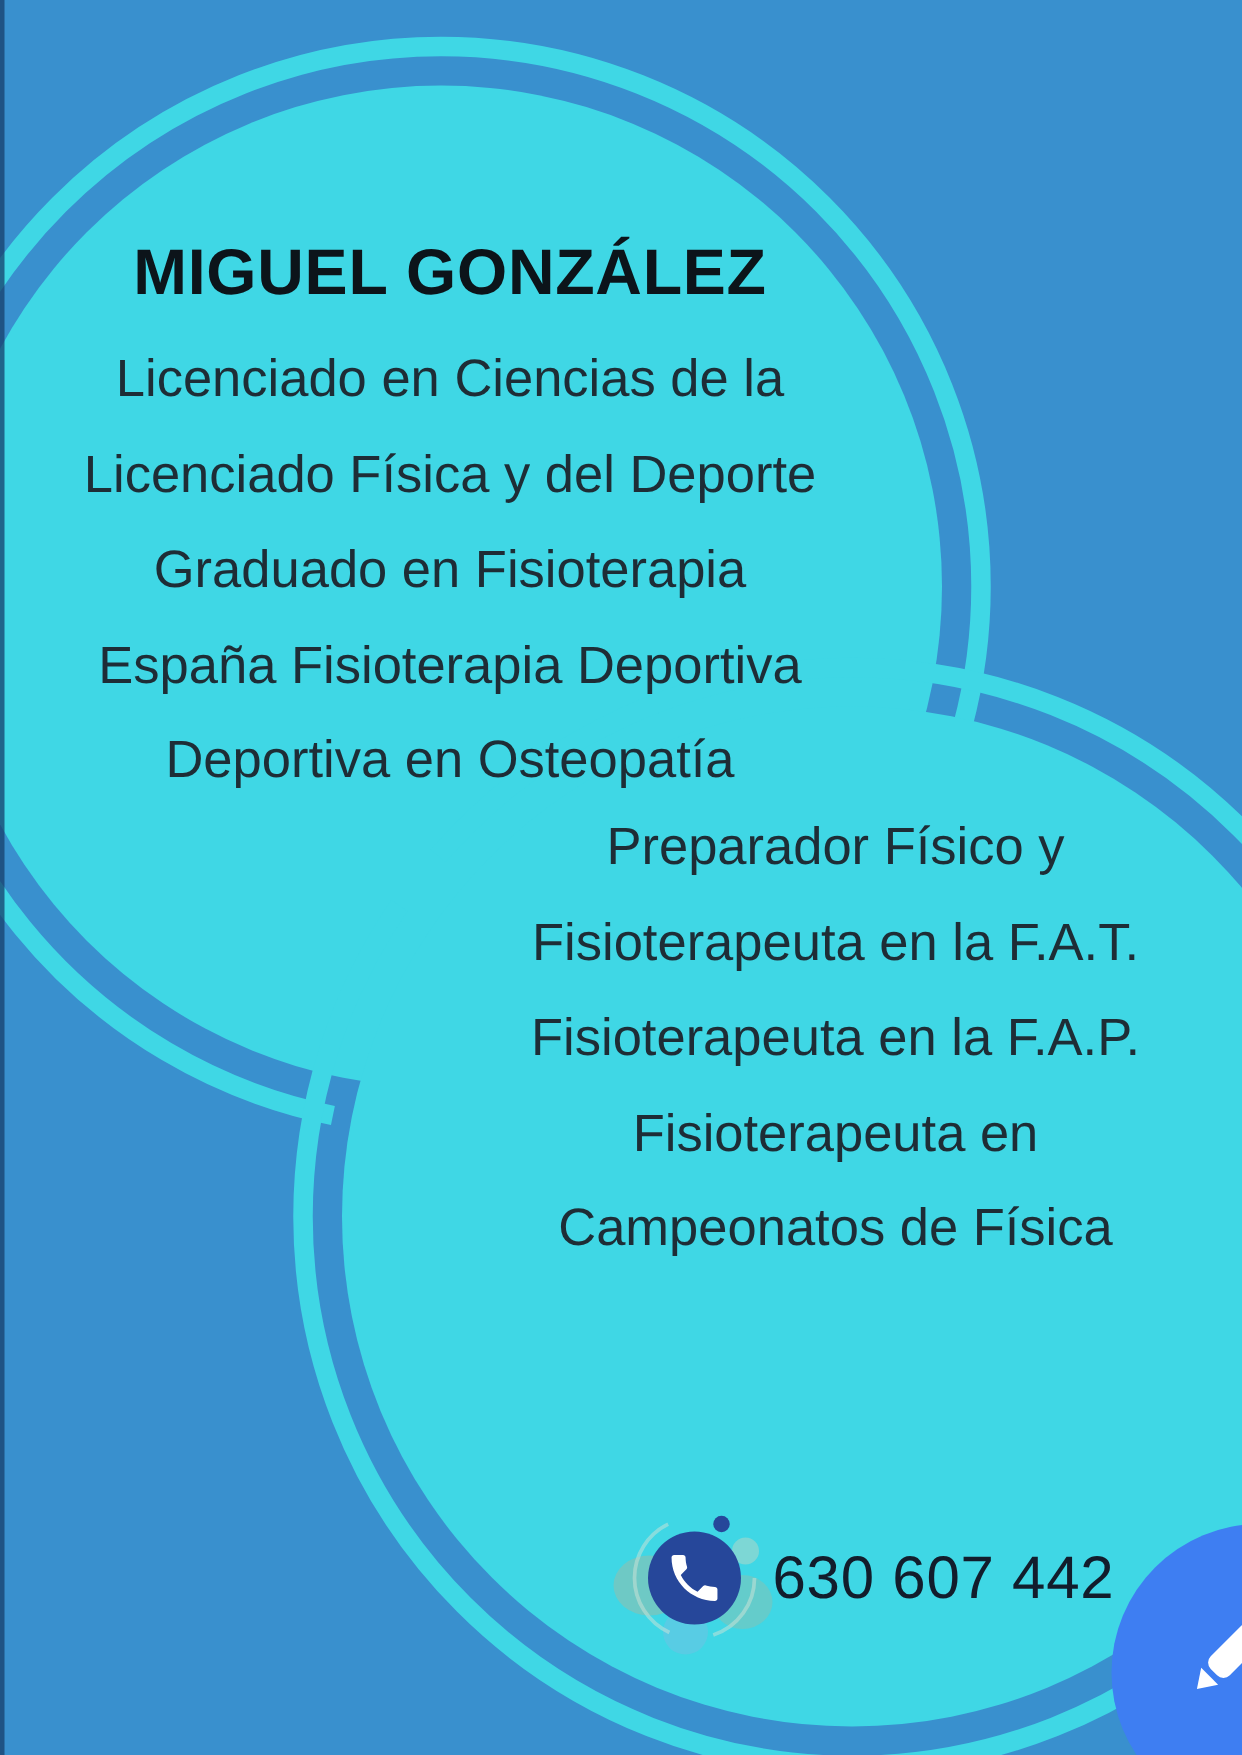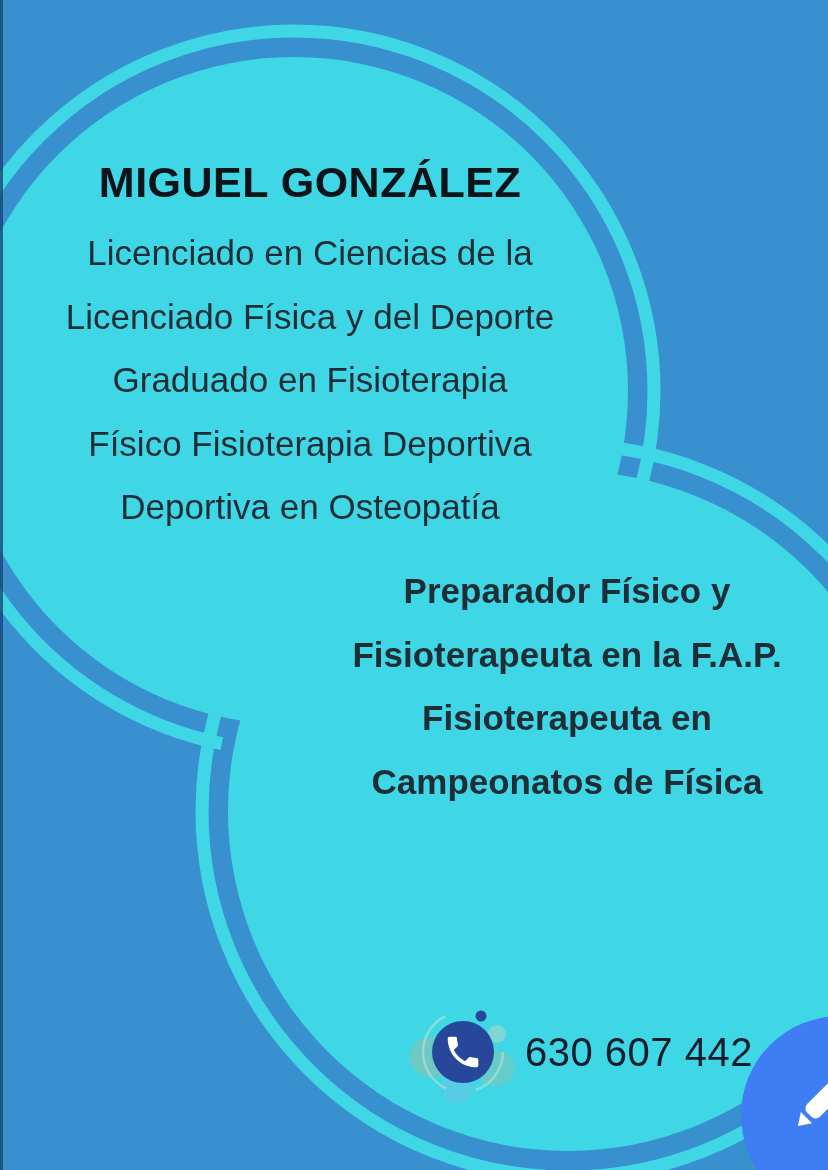--- a/index.html
+++ b/index.html
@@ -14,36 +14,35 @@
     position:relative; width:828px; height:1170px;
     background:var(--bg); overflow:hidden;
   }
   .shapes{position:absolute; inset:0; z-index:0;}
   .top-ring,.bottom-ring{fill:none; stroke:var(--ring); stroke-width:13px;}
   .top-fill,.bottom-fill{fill:var(--circle);}
   .edge-shadow{
     position:absolute; left:0; top:0; width:3px; height:1170px;
     background:#173f6b; opacity:.75; z-index:6;
   }
-  .textlayer{position:absolute; inset:0; z-index:3;margin-left:10px;}
+  .textlayer{position:absolute; inset:0; z-index:3;}
   .name{
     position:absolute; top:158px; left:0; width:600px;
     text-align:center; font-size:43px; font-weight:bold;
     letter-spacing:.5px; color:var(--titleColor);
   }
   .credentials{
     position:absolute; top:221px; left:0; width:600px;
     text-align:center; font-size:35px; color:var(--textColor);
     line-height:63.5px;
   }
   .roles{
-    position:absolute; top:559px; left:287px; width:540px;
+    position:absolute; top:533px; left:287px; width:540px;
     text-align:center; font-size:35px; color:var(--textColor);
     line-height:63.5px;
-    font-weight:bold;
   }
   .phone-number{
     position:absolute; top:1029px; left:515px;
     font-size:40px; line-height:46px; font-weight:normal;
     letter-spacing:.5px; color:var(--numberColor);
   }
   .badge{fill:var(--phoneBadge);}
   .glyph{fill:var(--phoneGlyph);}
   .fab-circle{fill:var(--fab);}
   .fab-glyph{fill:var(--fabIcon);}
@@ -83,26 +82,27 @@
     </g>
   </svg>
 
   <div class="textlayer">
     <div class="name">MIGUEL GONZÁLEZ</div>
 
     <div class="credentials">
       <div>Licenciado en Ciencias de la</div>
       <div>Licenciado Física y del Deporte</div>
       <div>Graduado en Fisioterapia</div>
-      <div>Físico Fisioterapia Deportiva</div>
+      <div>España Fisioterapia Deportiva</div>
       <div>Deportiva en Osteopatía</div>
     </div>
 
     <div class="roles">
       <div>Preparador Físico y</div>
+      <div>Fisioterapeuta en la F.A.T.</div>
       <div>Fisioterapeuta en la F.A.P.</div>
       <div>Fisioterapeuta en</div>
       <div>Campeonatos de Física</div>
     </div>
 
     <div class="phone-number">630 607 442</div>
   </div>
 
   <div class="edge-shadow"></div>
 </div>

